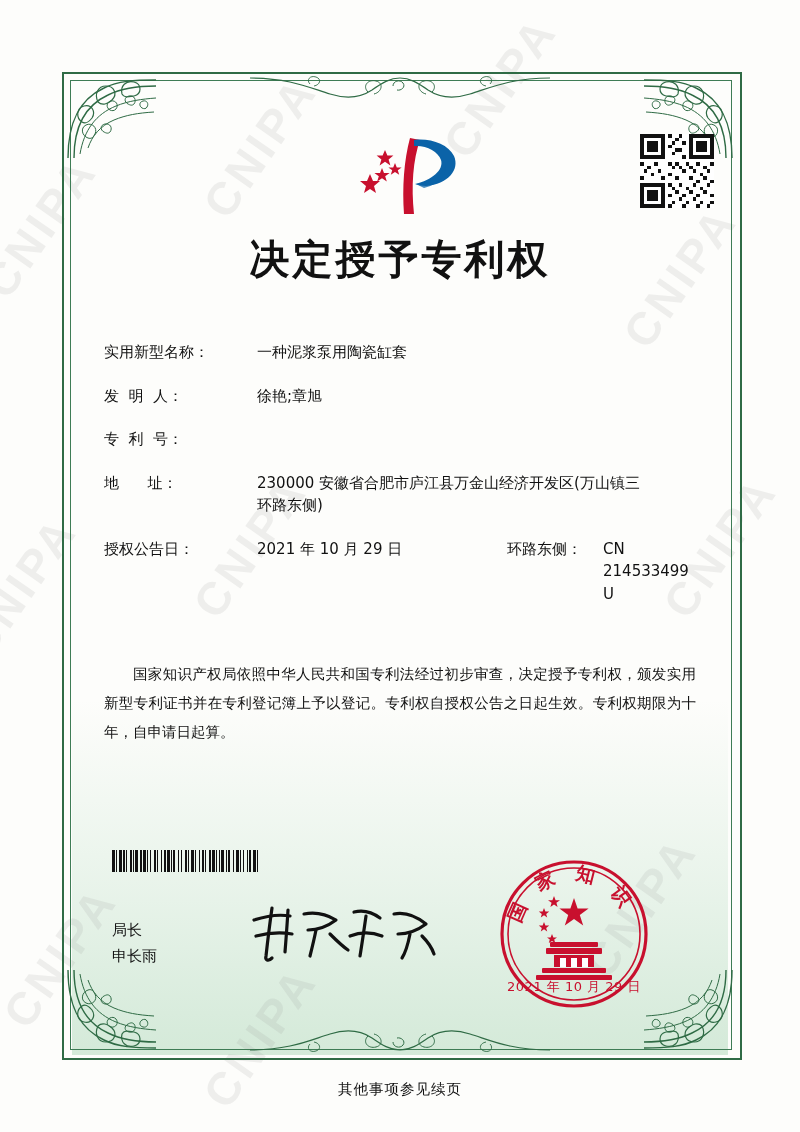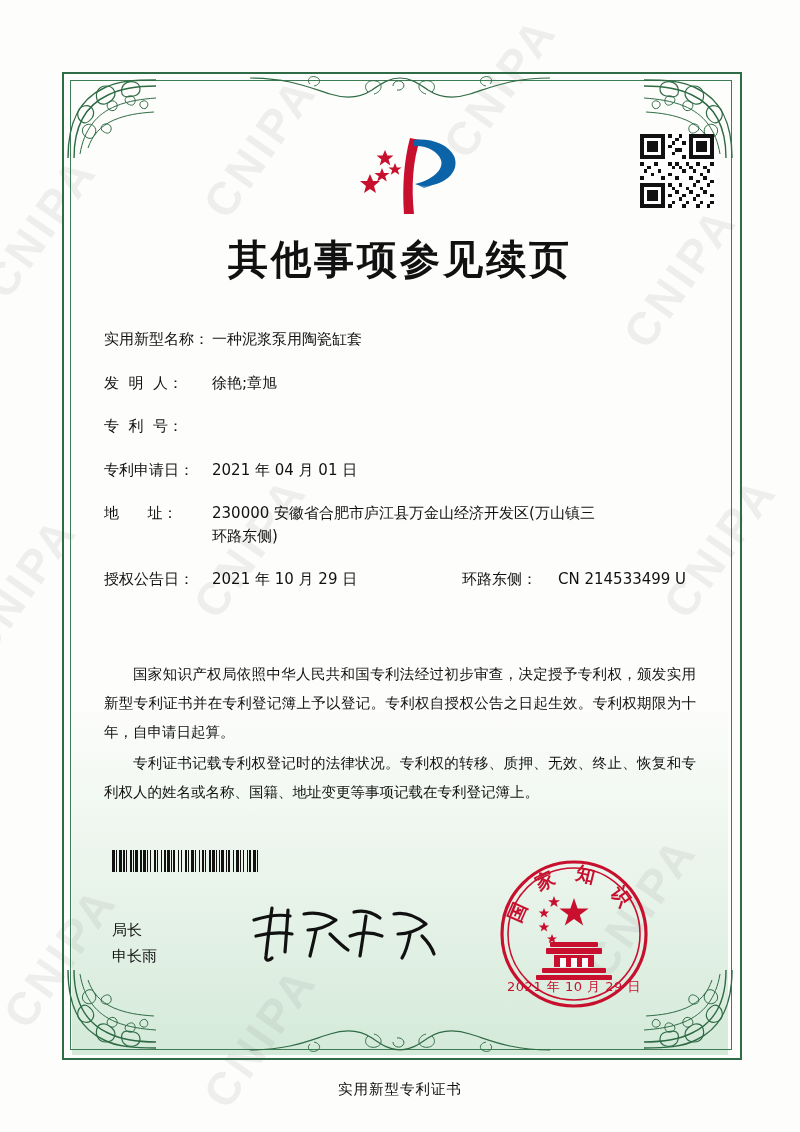--- a/index.html
+++ b/index.html
@@ -135,40 +135,41 @@
     text-align: center;
     font-family: "DejaVu Sans", "Liberation Sans", sans-serif;
     font-weight: bold;
     font-size: 40px;
     letter-spacing: 3px;
     color: #111;
   }
 
   .fields {
     position: absolute;
-    left: 104px; top: 328px;
+    left: 104px; top: 341px;
     width: 600px;
   }
   .field-row {
     display: flex;
     align-items: flex-start;
     margin-bottom: 21px;
     font-size: 15px;
     color: #111;
     line-height: 1.5;
     font-family: "DejaVu Sans", "Liberation Sans", sans-serif;
   }
   .field-label {
     flex: 0 0 108px;
     letter-spacing: 0px;
     white-space: pre;
   }
   .field-value {
     flex: 1 1 auto;
     white-space: pre-wrap;
+    margin-left: 45px;
   }
   .field-row.two-col .field-value { flex: 0 0 250px; }
   .field-row .sub-label {
     flex: 0 0 96px;
     white-space: pre;
   }
   .field-row .sub-value { flex: 1 1 auto; }
 
   .paragraphs {
     position: absolute;
@@ -454,54 +455,49 @@
           <rect x="17" y="19" width="1" height="1"></rect>
             <rect x="19" y="20" width="1" height="1"></rect>
           <rect x="8" y="20" width="1" height="1"></rect>
             <rect x="12" y="20" width="1" height="1"></rect>
           <rect x="16" y="20" width="1" height="1"></rect>
             <rect x="20" y="19" width="1" height="1"></rect>
         </g>
       </svg>
     </div>
 
-    <div class="doc-title">其他事项参见续页</div>
+    <div class="doc-title">决定授予专利权</div>
 
     <div class="fields">
       <div class="field-row">
         <div class="field-label">实用新型名称：</div>
         <div class="field-value">一种泥浆泵用陶瓷缸套</div>
       </div>
       <div class="field-row">
         <div class="field-label">发  明  人：</div>
         <div class="field-value">徐艳;章旭</div>
       </div>
       <div class="field-row">
         <div class="field-label">专  利  号：</div>
       </div>
       <div class="field-row">
-        <div class="field-label">专利申请日：</div>
-        <div class="field-value">2021 年 04 月 01 日</div>
-      </div>
-      <div class="field-row">
         <div class="field-label">地      址：</div>
         <div class="field-value">230000 安徽省合肥市庐江县万金山经济开发区(万山镇三
 环路东侧)</div>
       </div>
       <div class="field-row two-col">
         <div class="field-label">授权公告日：</div>
         <div class="field-value">2021 年 10 月 29 日</div>
         <div class="sub-label">环路东侧：</div>
         <div class="sub-value">CN 214533499 U</div>
       </div>
     </div>
 
     <div class="paragraphs">
       <p>国家知识产权局依照中华人民共和国专利法经过初步审查，决定授予专利权，颁发实用新型专利证书并在专利登记簿上予以登记。专利权自授权公告之日起生效。专利权期限为十年，自申请日起算。</p>
-      <p>专利证书记载专利权登记时的法律状况。专利权的转移、质押、无效、终止、恢复和专利权人的姓名或名称、国籍、地址变更等事项记载在专利登记簿上。</p>
     </div>
 
     <div class="barcode">
         <i style="width:3px"></i>
         <i style="width:1px;background:transparent"></i>
         <i style="width:1px"></i>
         <i style="width:2px;background:transparent"></i>
         <i style="width:3px"></i>
         <i style="width:1px;background:transparent"></i>
         <i style="width:2px"></i>
@@ -639,14 +635,14 @@
         </defs>
         <text font-family="DejaVu Sans, Liberation Sans, sans-serif" font-size="19" font-weight="bold" fill="#c8102e" letter-spacing="6">
           <textPath href="#sealArc" startOffset="6%">国 家 知 识 产 权 局</textPath>
         </text>
       </svg>
     </div>
     <div class="seal-date">2021 年 10 月 29 日</div>
 
   </div>
 
-  <div class="footer-note">实用新型专利证书</div>
+  <div class="footer-note">其他事项参见续页</div>
 </div>
 
 </body></html>

